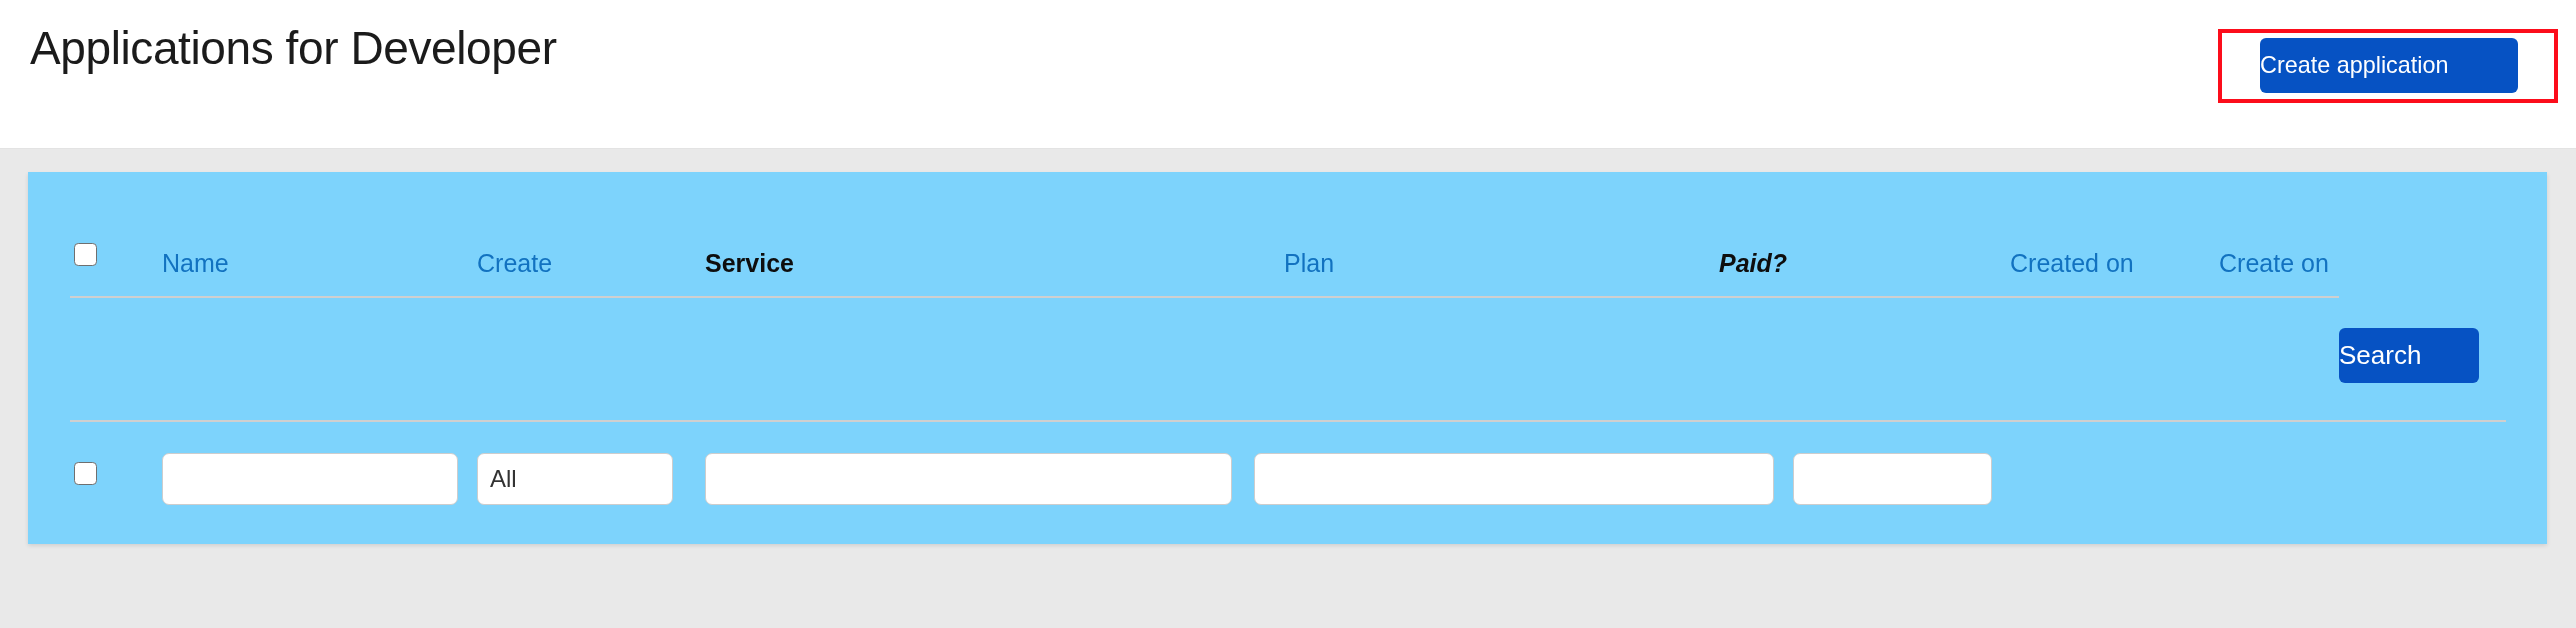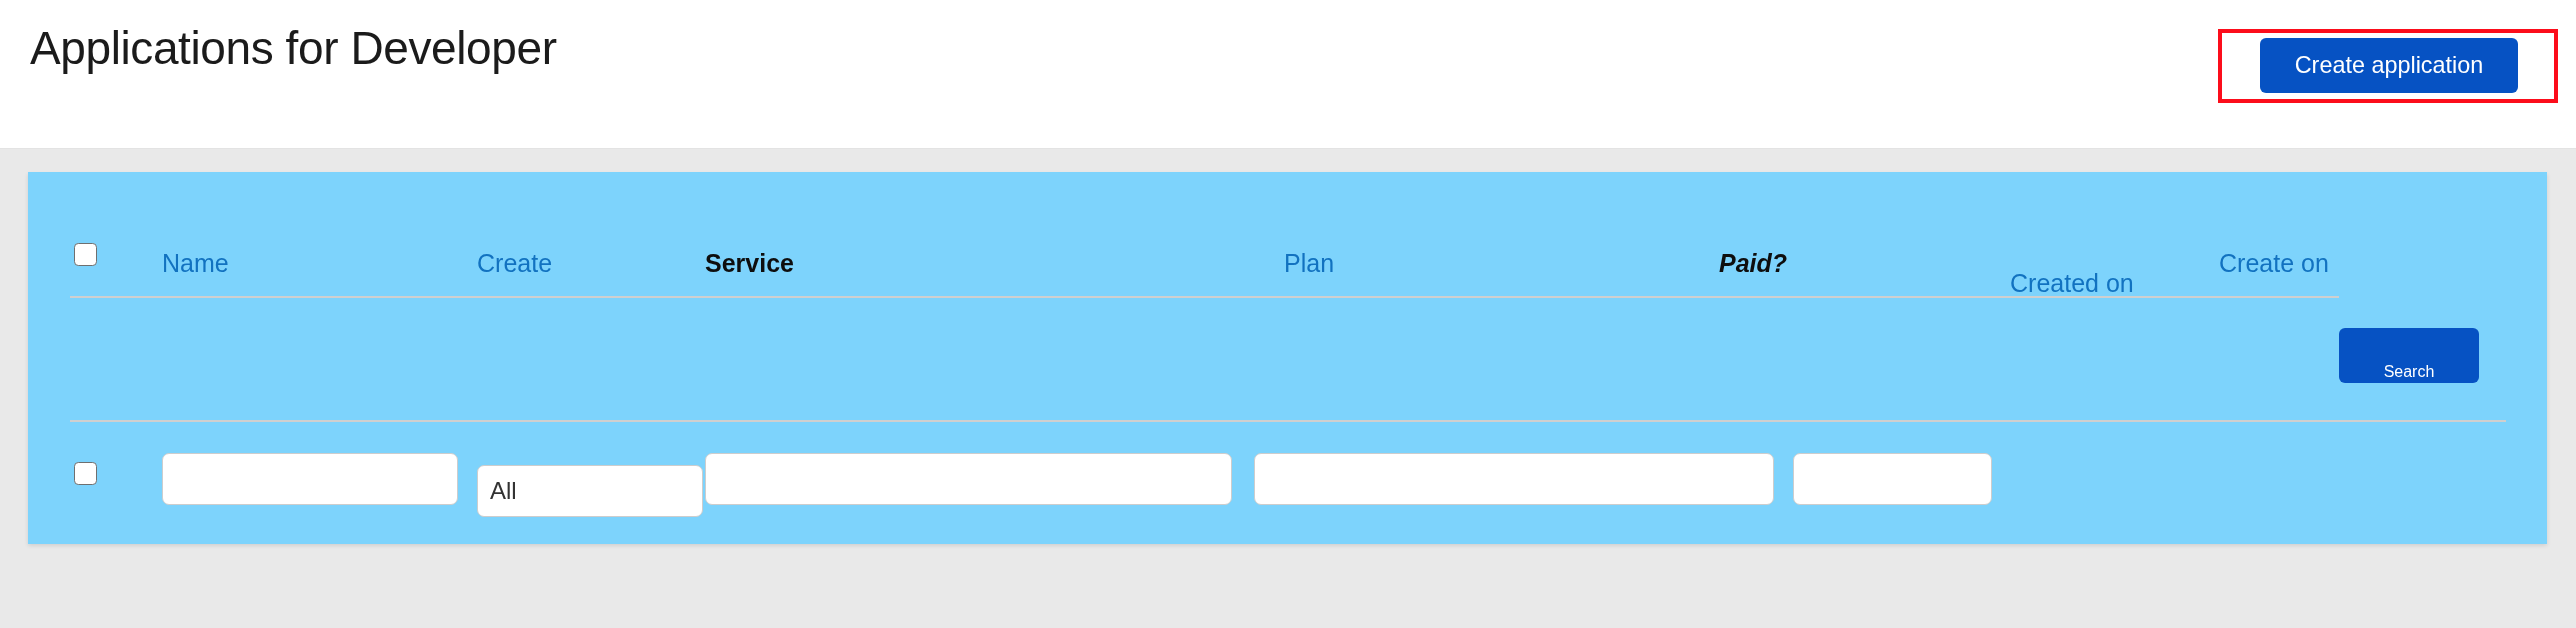--- a/index.html
+++ b/index.html
@@ -60,21 +60,21 @@
     background: #0652c3;
     color: #ffffff;
     border: none;
     border-radius: 6px;
     font-family: "Liberation Sans", sans-serif;
     font-size: 23.4px;
     font-weight: 400;
     cursor: pointer;
     padding: 0;
     line-height: 55px;
-    text-align: center;
+    text-align: left;
     white-space: nowrap;
   }
 
   
   .page-body {
     position: absolute;
     left: 0;
     top: 149px;
     width: 2576px;
     height: 480px;
@@ -157,25 +157,25 @@
     position: absolute;
     left: 2339px;
     top: 328px;
     width: 140px;
     height: 55px;
     background: #0652c3;
     color: #ffffff;
     border: none;
     border-radius: 6px;
     font-family: "Liberation Sans", sans-serif;
-    font-size: 16px;
-    cursor: pointer;
-    padding: 16px;
+    font-size: 26px;
+    cursor: pointer;
+    padding: 0;
     line-height: 55px;
-    text-align: center;
+    text-align: left;
   }
 
   
   .data-row { top: 248px; height: 125px; }
   .dat { top: 308px; transform: translateY(-50%); font-size: 25px; }
 
   
   .cbx {
     position: absolute;
     width: 22.5px;
@@ -213,30 +213,30 @@
       <span class="cell hdr hdr-link" style="left:134px;">Name</span>
 
       <span class="cell hdr hdr-link" style="left:449px;">Create</span>
 
       <span class="cell hdr hdr-active" style="left:677px;text-align:right;">Service</span>
 
       <span class="cell hdr hdr-link" style="left:1256px;text-align:right;">Plan</span>
 
       <span class="cell hdr hdr-active" style="left:1691px;font-style:italic;">Paid?</span>
 
-      <span class="cell hdr hdr-link" style="left:1982px;margin-top:20px;">Created on</span>
+      <span class="cell hdr hdr-link" style="left:1982px;">Created on</span>
 
       <span class="cell hdr hdr-link" style="left:2191px;">Create on</span>
     </div>
     <div class="rule rule-header"></div>
 
     <div class="row filter-row">
       <input class="fld" type="text" style="left: 134px; width: 296px;" value="">
 
-      <input class="fld" type="text" style="left: 449px; width: 226px; margin-top: 12px;" value="All">
+      <input class="fld" type="text" style="left: 449px; width: 196px;" value="All">
 
       <input class="fld" type="text" style="left: 677px; width: 527px;" value="">
 
       <input class="fld" type="text" style="left: 1226px; width: 520px;" value="">
 
       <input class="fld" type="text" style="left: 1765px; width: 199px;" value="">
     </div>
     <div class="rule rule-filters"></div>
 
     <div class="row data-row">

